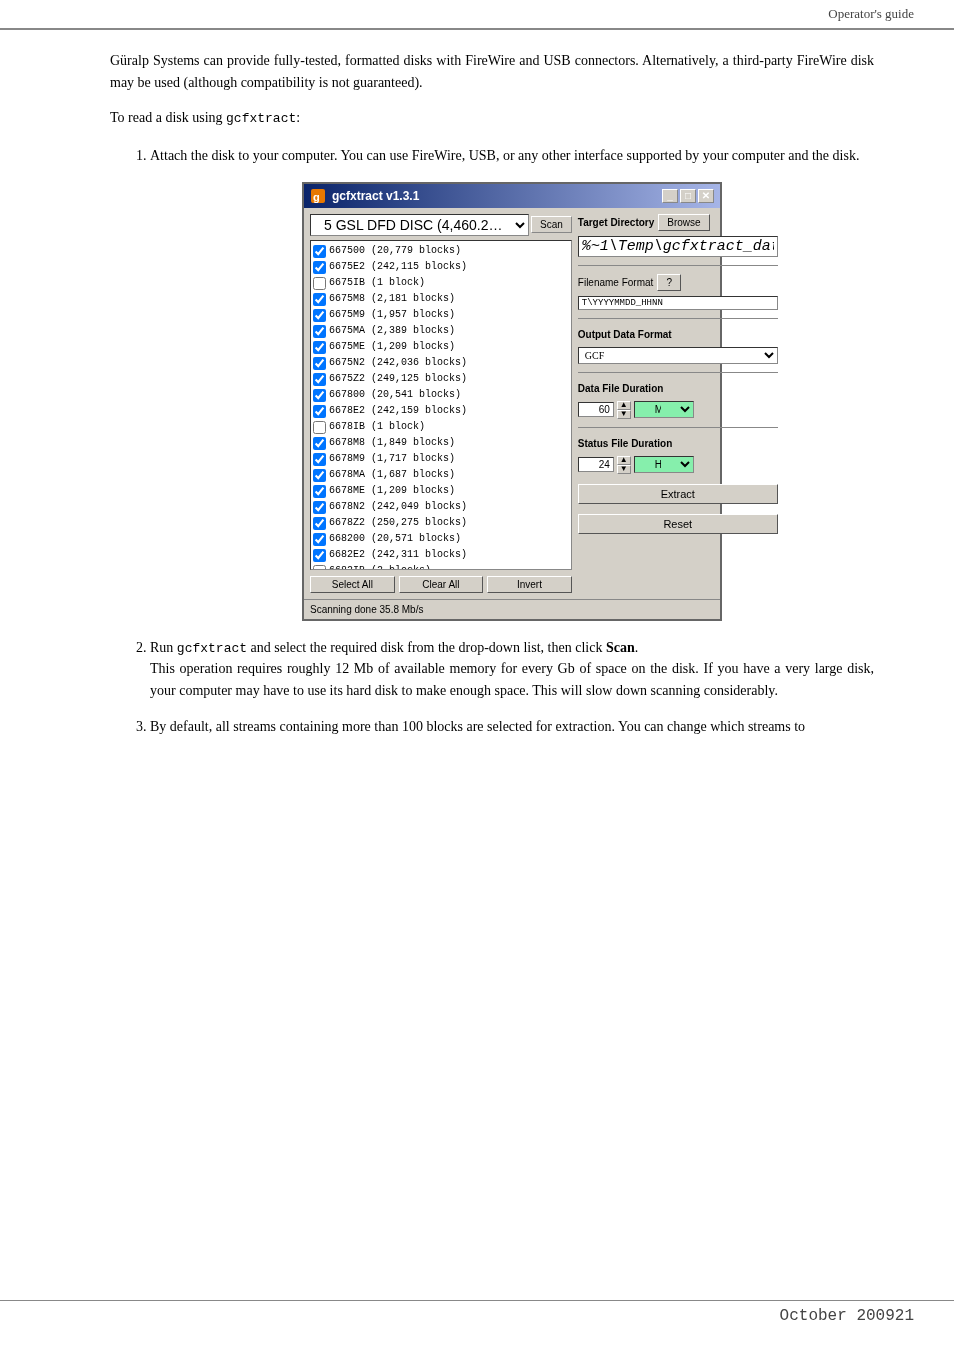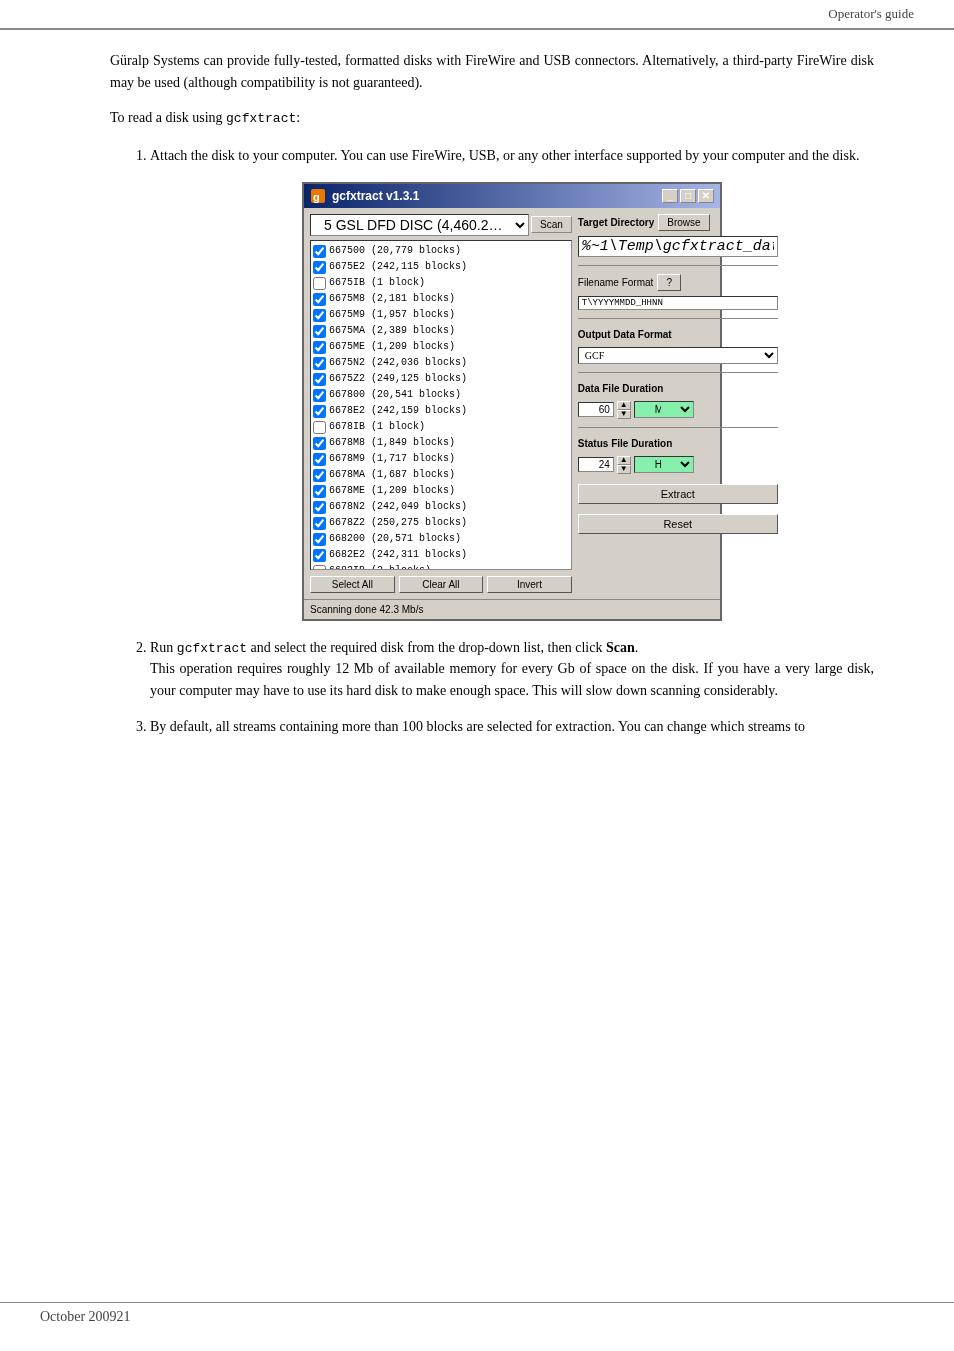--- a/index.html
+++ b/index.html
@@ -332,23 +332,24 @@
 
     
     .footer {
       position: absolute;
       bottom: 20px;
       left: 0;
       right: 0;
       border-top: 1px solid #888;
       padding: 6px 40px;
       display: flex;
-      justify-content: flex-start;
-      font-size: 14px;
+      justify-content: flex-end;
+      font-size: 16px;
       color: #444;
+      font-family: Liberation Mono, monospace;
     }
   </style>
 </head>
 <body>
 
 <div class="header-bar">
   <span>Operator's guide</span>
 </div>
 
 <div class="content">
@@ -552,21 +553,21 @@
                   </select>
                 </div>
               </div>
 
               <button class="action-btn">Extract</button>
               <button class="action-btn">Reset</button>
             </div>
           </div>
 
           <div class="status-bar">
-            <span>Scanning done 42.3 Mb/s</span>
+            <span>Scanning done 35.8 Mb/s</span>
           </div>
         </div>
       </div>
     </li>
 
     <li>
       <span>
         Run <code class="inline-code">gcfxtract</code>
         <span> and select the required disk from the drop-down list, then click </span><strong>Scan</strong><span>.</span>
       </span>

